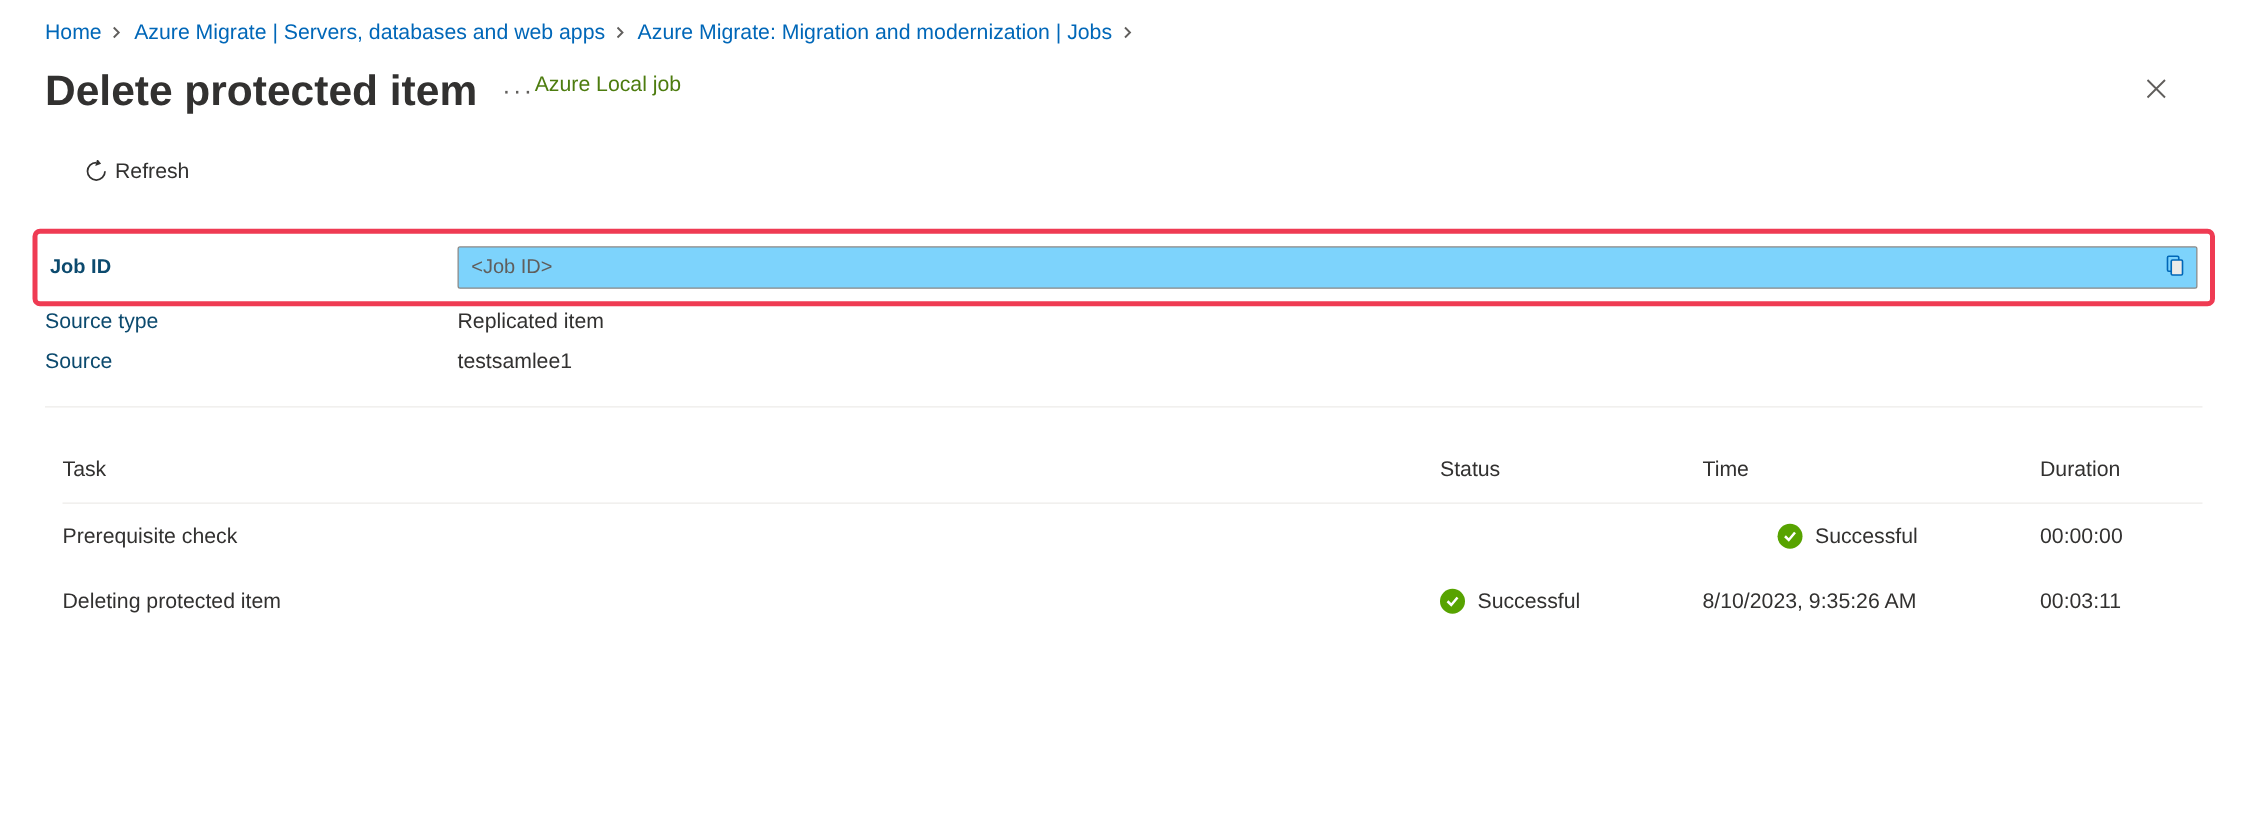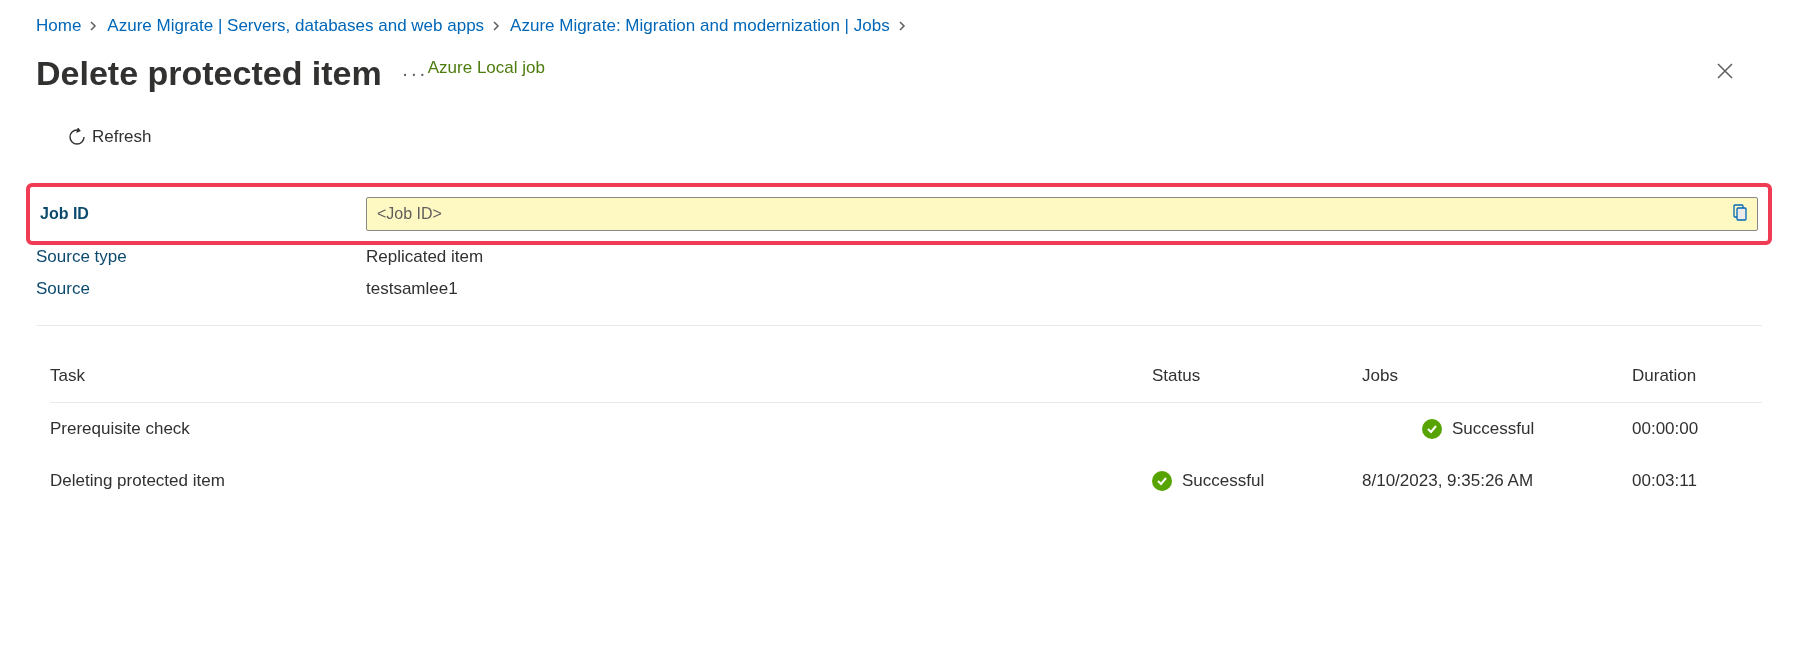--- a/index.html
+++ b/index.html
@@ -110,21 +110,21 @@
       align-items: center;
     }
     .highlight-row .prop-label {
       width: 326px;
       font-weight: 600;
     }
     .jobid-field {
       flex: 1;
       display: flex;
       align-items: center;
-      background: #fef9c3;
+      background: #7dd3fc;
       border: 1px solid #8a8886;
       border-radius: 2px;
       height: 34px;
       padding: 0 6px 0 10px;
     }
     .jobid-value {
       flex: 1;
       color: #605e5c;
       font-size: 16px;
     }
@@ -248,21 +248,21 @@
     <div class="prop-value">testsamlee1</div>
   </div>
 </div>
 
 <hr class="divider">
 
 <div class="table">
   <div class="table-header">
     <div class="col-task">Task</div>
     <div class="col-status">Status</div>
-    <div class="col-time">Jobs</div>
+    <div class="col-time">Time</div>
     <div class="col-duration">Duration</div>
   </div>
 
   <div class="table-row">
     <div class="col-task">Prerequisite check</div>
     <div class="col-status status-cell">
       <span class="success-icon">
         <svg width="12" height="12" viewBox="0 0 12 12">
             <path d="M2 6 L5 9 L10 3" stroke="#fff" stroke-width="2" fill="none"></path>
           </svg>

